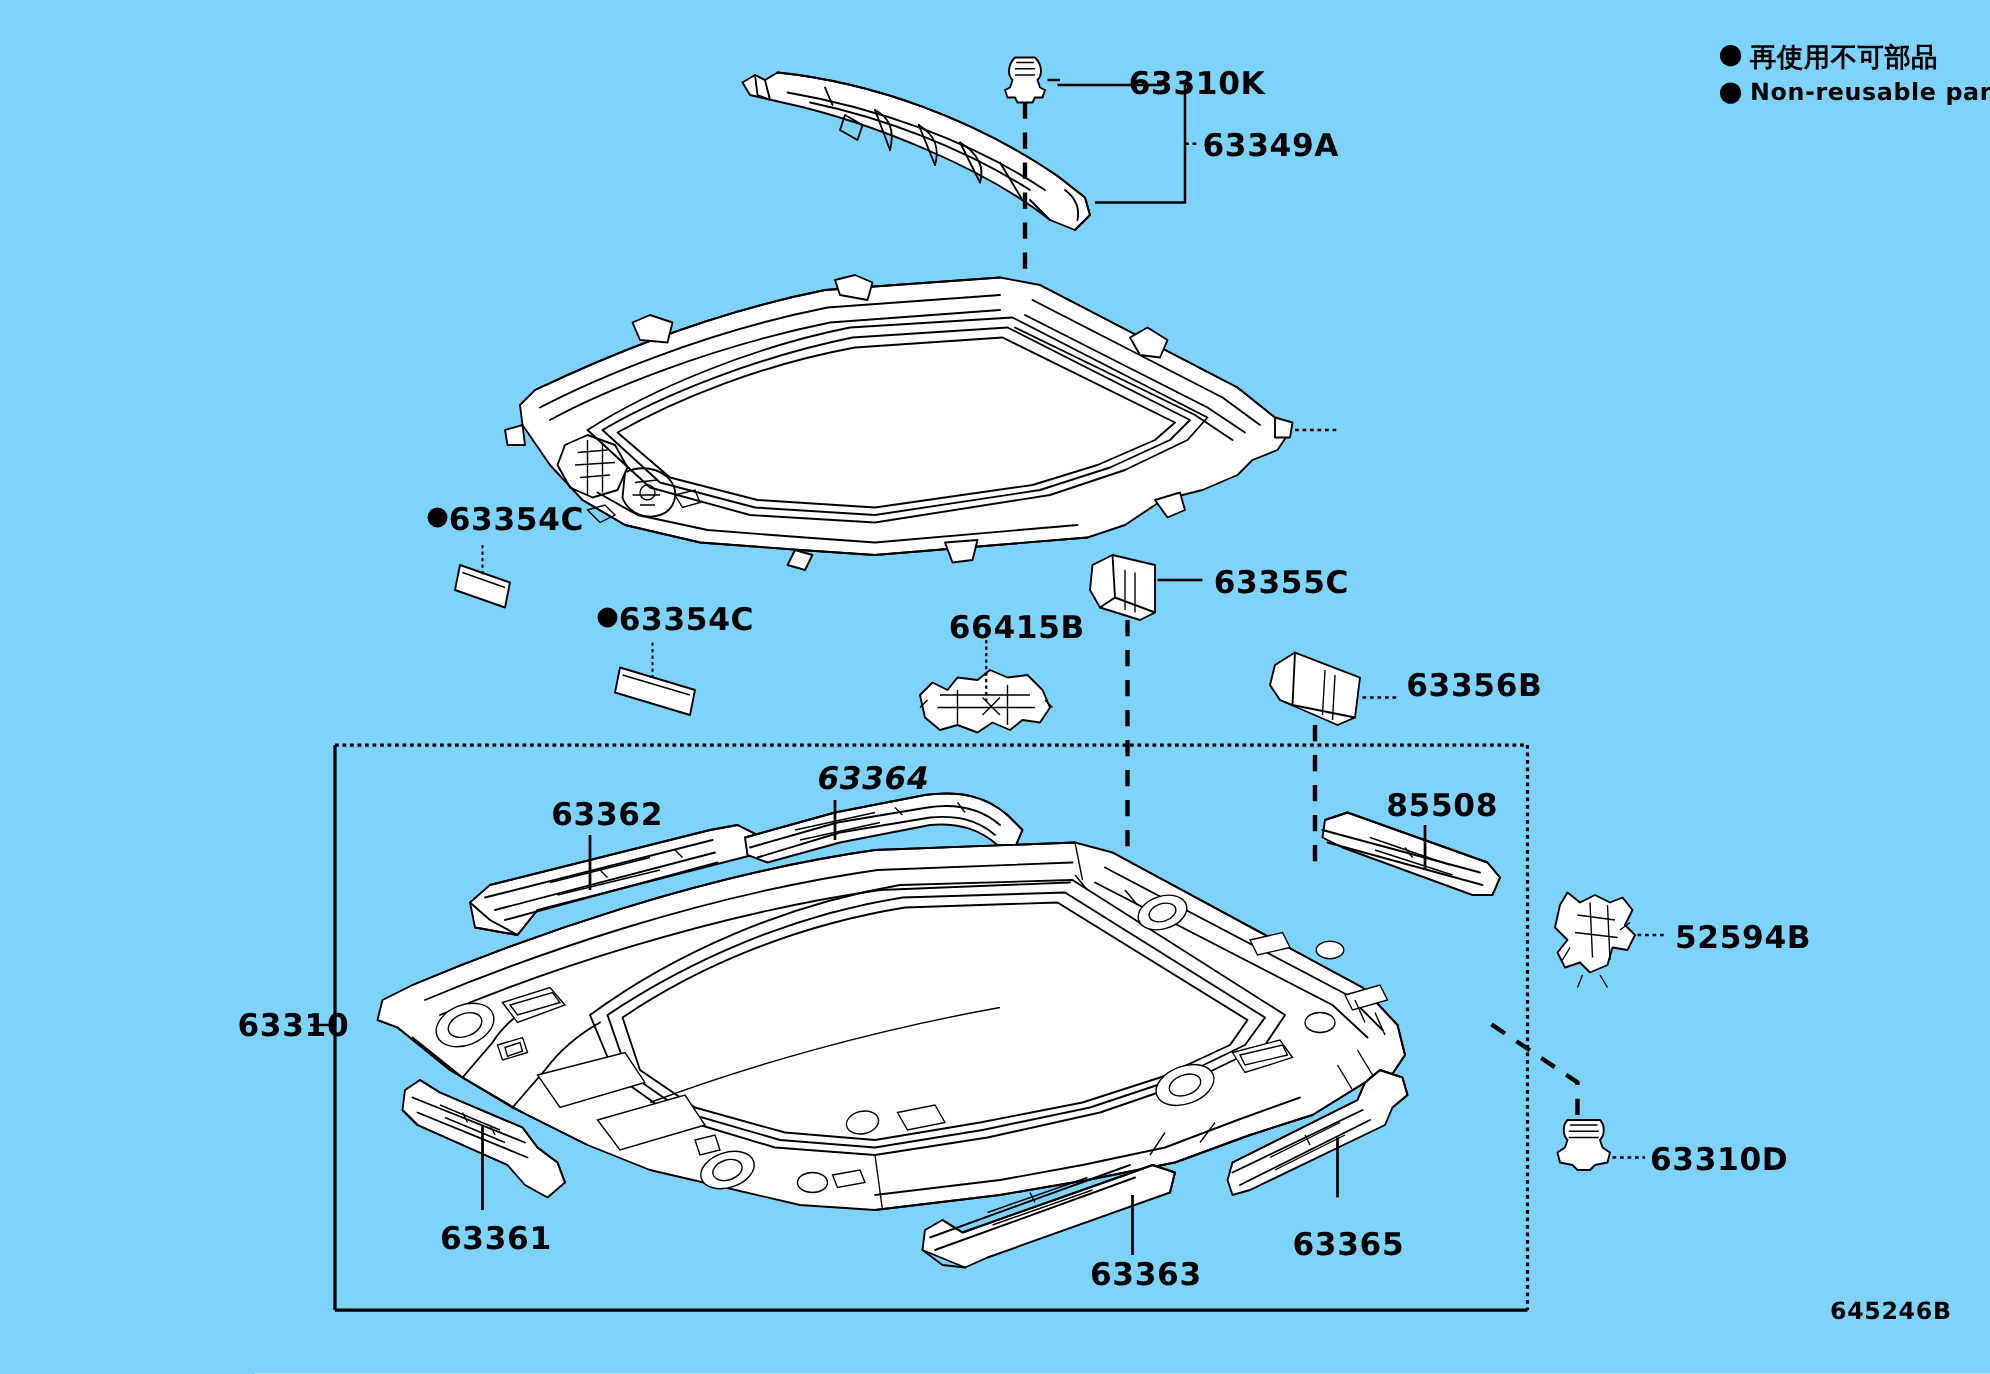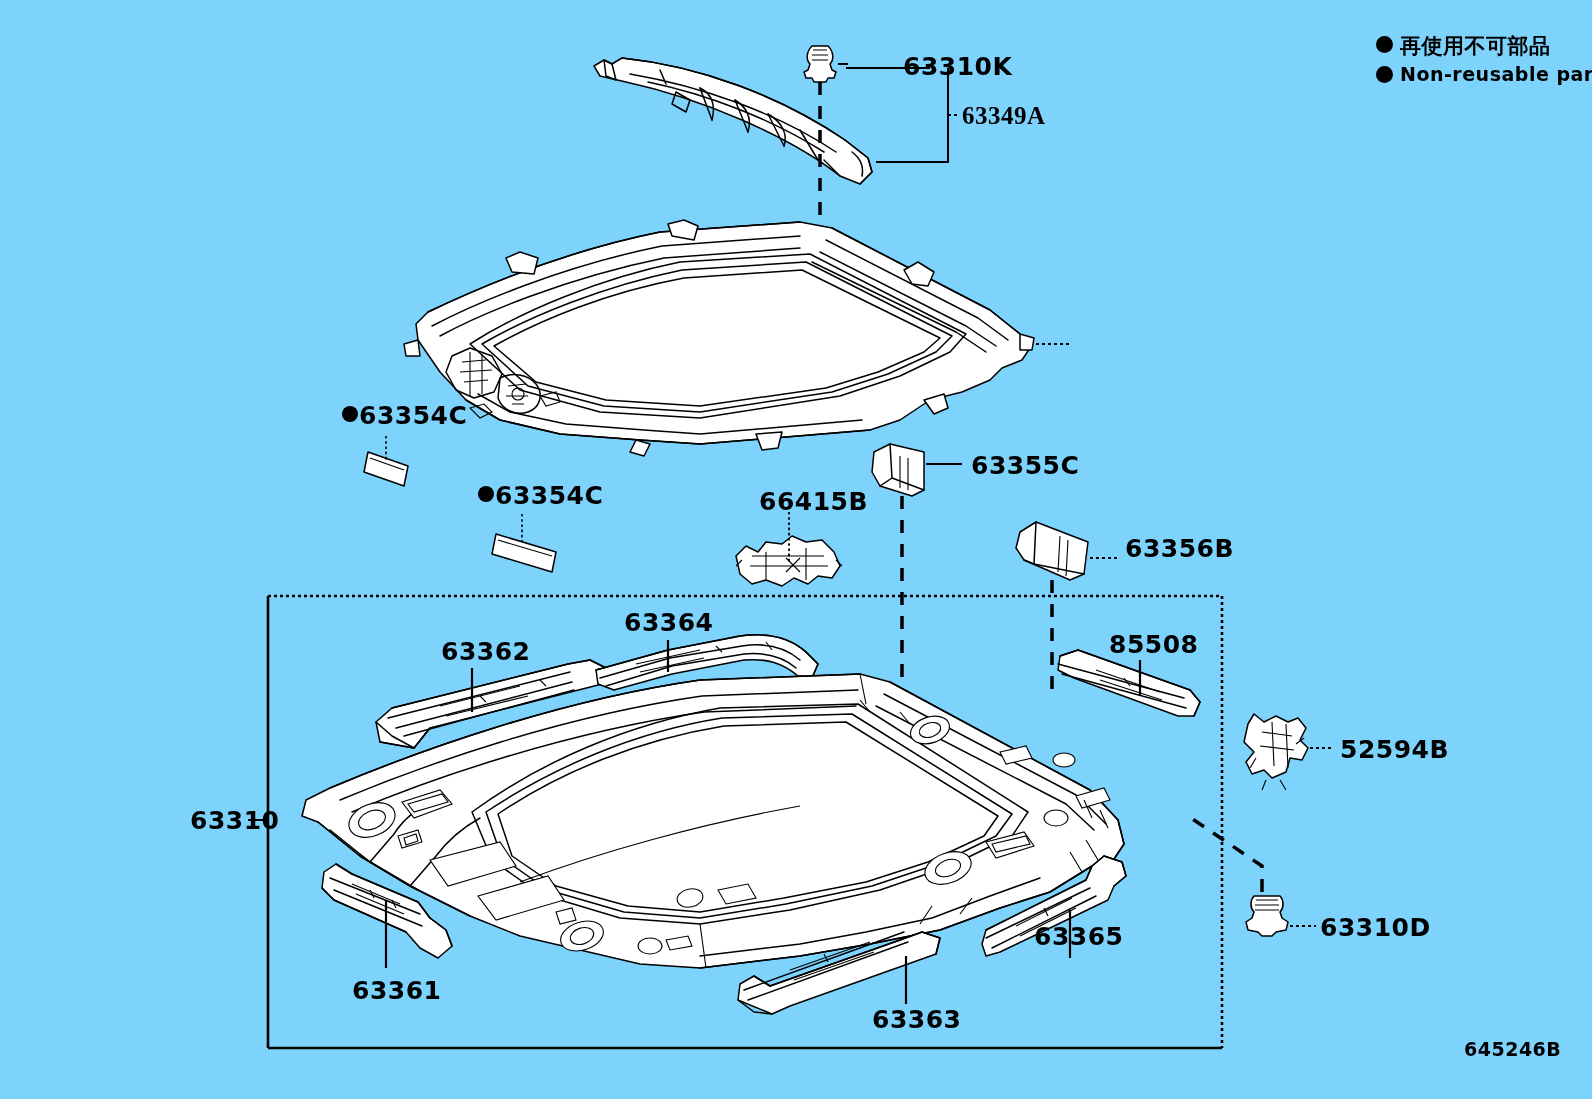--- a/index.html
+++ b/index.html
@@ -341,48 +341,48 @@
 </svg>
 
 <div class="bullet" style="left:1376px;top:36px;width:17px;height:17px;"></div>
 <div class="lbl lbl-leg-jp" style="left:1400px;top:32px;">再使用不可部品</div>
 
 <div class="bullet" style="left:1376px;top:66px;width:17px;height:17px;"></div>
 <div class="lbl lbl-leg-en" style="left:1400px;top:63px;">Non-reusable part</div>
 
 <div class="lbl lbl-part" style="left:855px;top:52px;margin-left:48px;">63310K</div>
 
-<div class="lbl lbl-part" style="left:962px;top:102px;font-family:Liberation Serif, serif;">63349A</div>
+<div class="lbl lbl-part" style="left:962px;top:102px;">63349A</div>
 
 <div class="bullet" style="left:342px;top:406px;width:16px;height:16px;"></div>
 <div class="lbl lbl-part" style="left:359px;top:401px;">63354C</div>
 
 <div class="bullet" style="left:478px;top:486px;width:16px;height:16px;"></div>
 <div class="lbl lbl-part" style="left:495px;top:481px;">63354C</div>
 
 <div class="lbl lbl-part" style="left:759px;top:487px;">66415B</div>
 
 <div class="lbl lbl-part" style="left:971px;top:451px;">63355C</div>
 
 <div class="lbl lbl-part" style="left:1125px;top:534px;">63356B</div>
 
 
 <div class="lbl lbl-part" style="left:441px;top:637px;">63362</div>
 
-<div class="lbl lbl-part" style="left:624px;top:608px;">63364</div>
+<div class="lbl lbl-part" style="left:654px;top:608px;font-style:italic;">63364</div>
 
 <div class="lbl lbl-part" style="left:1109px;top:630px;">85508</div>
 
 <div class="lbl lbl-part" style="left:190px;top:806px;">63310</div>
 
 <div class="lbl lbl-part" style="left:1340px;top:735px;">52594B</div>
 
 <div class="lbl lbl-part" style="left:352px;top:976px;">63361</div>
 
 <div class="lbl lbl-part" style="left:872px;top:1005px;">63363</div>
 
-<div class="lbl lbl-part" style="left:1034px;top:922px;">63365</div>
+<div class="lbl lbl-part" style="left:1034px;top:981px;">63365</div>
 
 <div class="lbl lbl-part" style="left:1320px;top:913px;">63310D</div>
 
 <div class="lbl lbl-id" style="left:1464px;top:1038px;">645246B</div>
 
 </div>
 
 </body></html>

